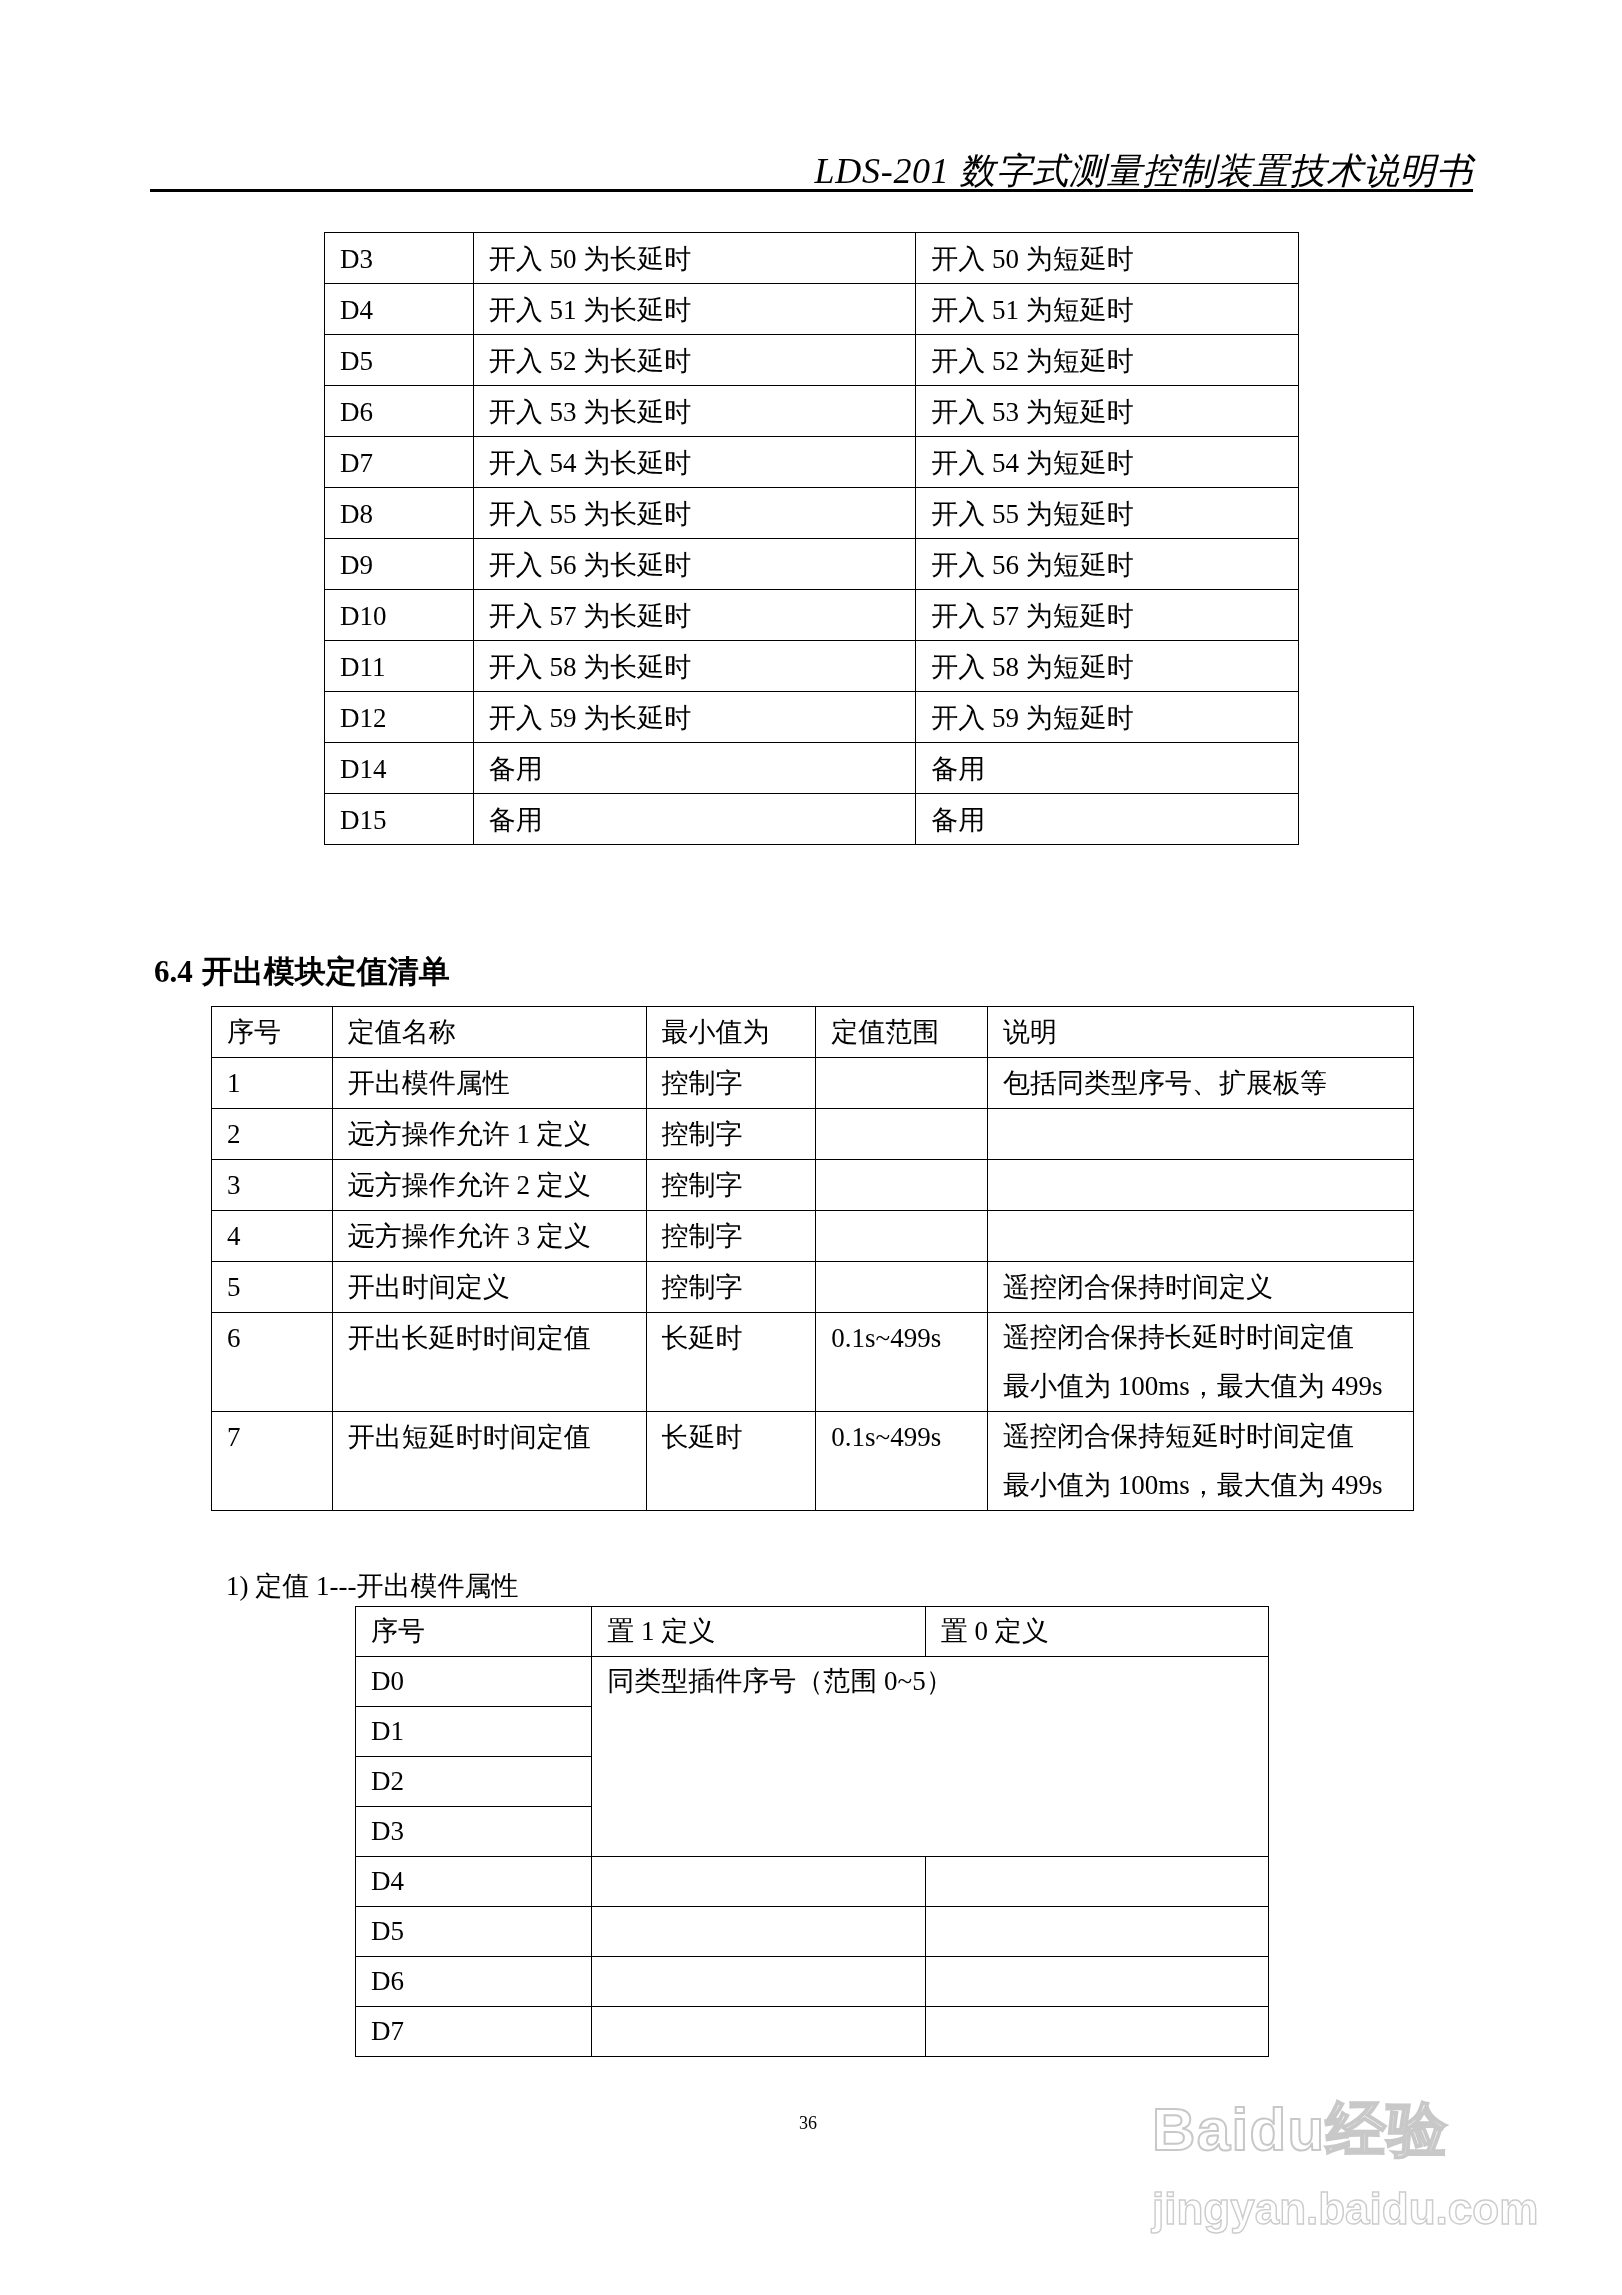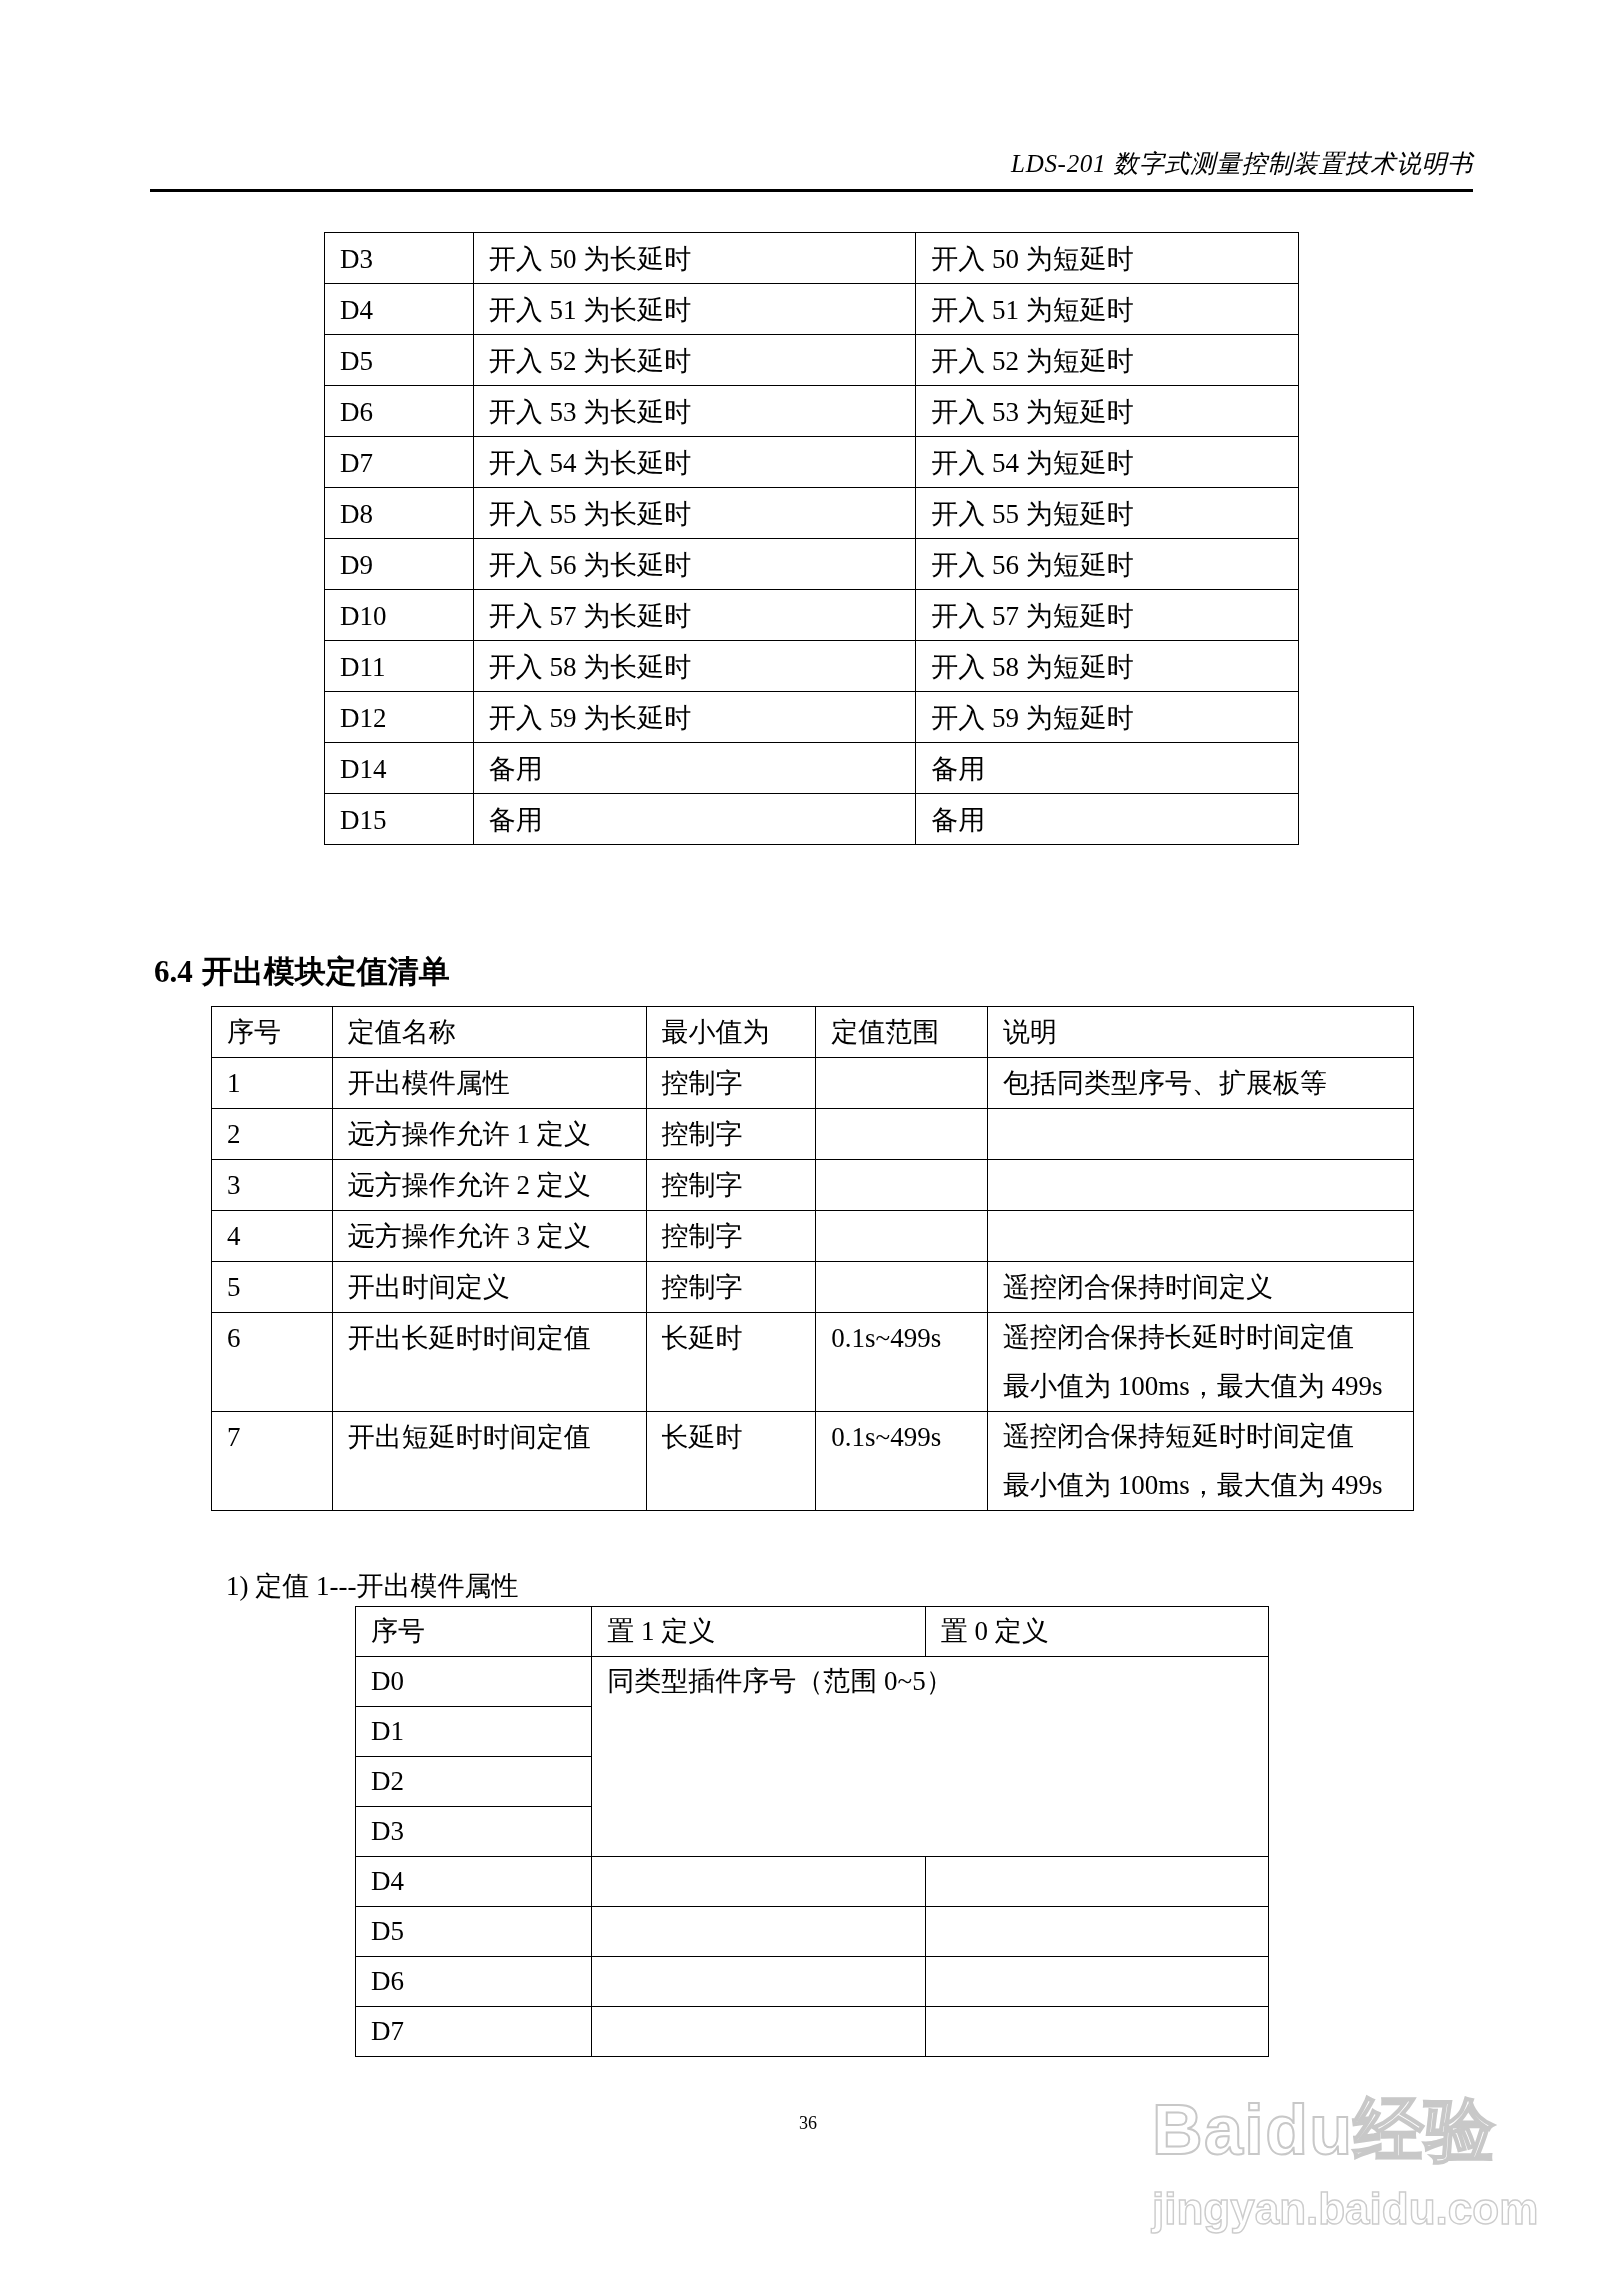--- a/index.html
+++ b/index.html
@@ -2,21 +2,21 @@
 <html style="font-size:11px"><head>
 <meta charset="utf-8">
 <style>
   html, body { margin: 0; padding: 0; background: #ffffff; }
   body {
     width: 1623px; height: 2295px; position: relative; overflow: hidden;
     font-family: "Liberation Serif", "DejaVu Serif", serif; color: #000;
   }
   .header-title {
     position: absolute; right: 150px; top: 147px;
-    font-size: 25px; font-style: italic; letter-spacing: 0.7px;
+    font-size: 36px; font-style: italic; letter-spacing: 0.7px;
   }
   .header-rule {
     position: absolute; left: 150px; top: 189px; width: 1323px; height: 2.7px; background: #000;
   }
   table { position: absolute; border-collapse: collapse; font-size: 27px; }
   td {
     border: 1.4px solid #000; padding: 0 0 0 15px; vertical-align: bottom;
     line-height: 50px; height: 50px; white-space: nowrap;
   }
   #t1 { left: 324px; top: 232px; width: 975px; }
@@ -36,21 +36,21 @@
   #t3 { left: 355px; top: 1606px; width: 914px; }
   #t3 col.c1 { width: 237px; } #t3 col.c2 { width: 334px; } #t3 col.c3 { width: 344px; }
   #t3 td { height: 49px; line-height: 49px; }
   #t3 td.merged { vertical-align: top; }
   .page-number { position: absolute; left: 799px; top: 2113px; font-size: 18px; }
   .watermark {
     position: absolute; left: 1152px; top: 2079px; width: 382px; height: 177px;
     color: #fff; font-family: "Liberation Sans", sans-serif;
   }
   .watermark .brand {
-    font-size: 70px; font-weight: bold; letter-spacing: 1.4px;
+    font-size: 60px; font-weight: bold; letter-spacing: 1.4px;
     -webkit-text-stroke: 2px #c8c8c8; line-height: 102px;
   }
   .watermark .url {
     font-size: 44px; font-weight: bold; -webkit-text-stroke: 1.4px #cccccc; line-height: 55px;
   }
 </style>
 </head>
 <body>
 
 <div class="header-title">LDS-201 数字式测量控制装置技术说明书</div>

